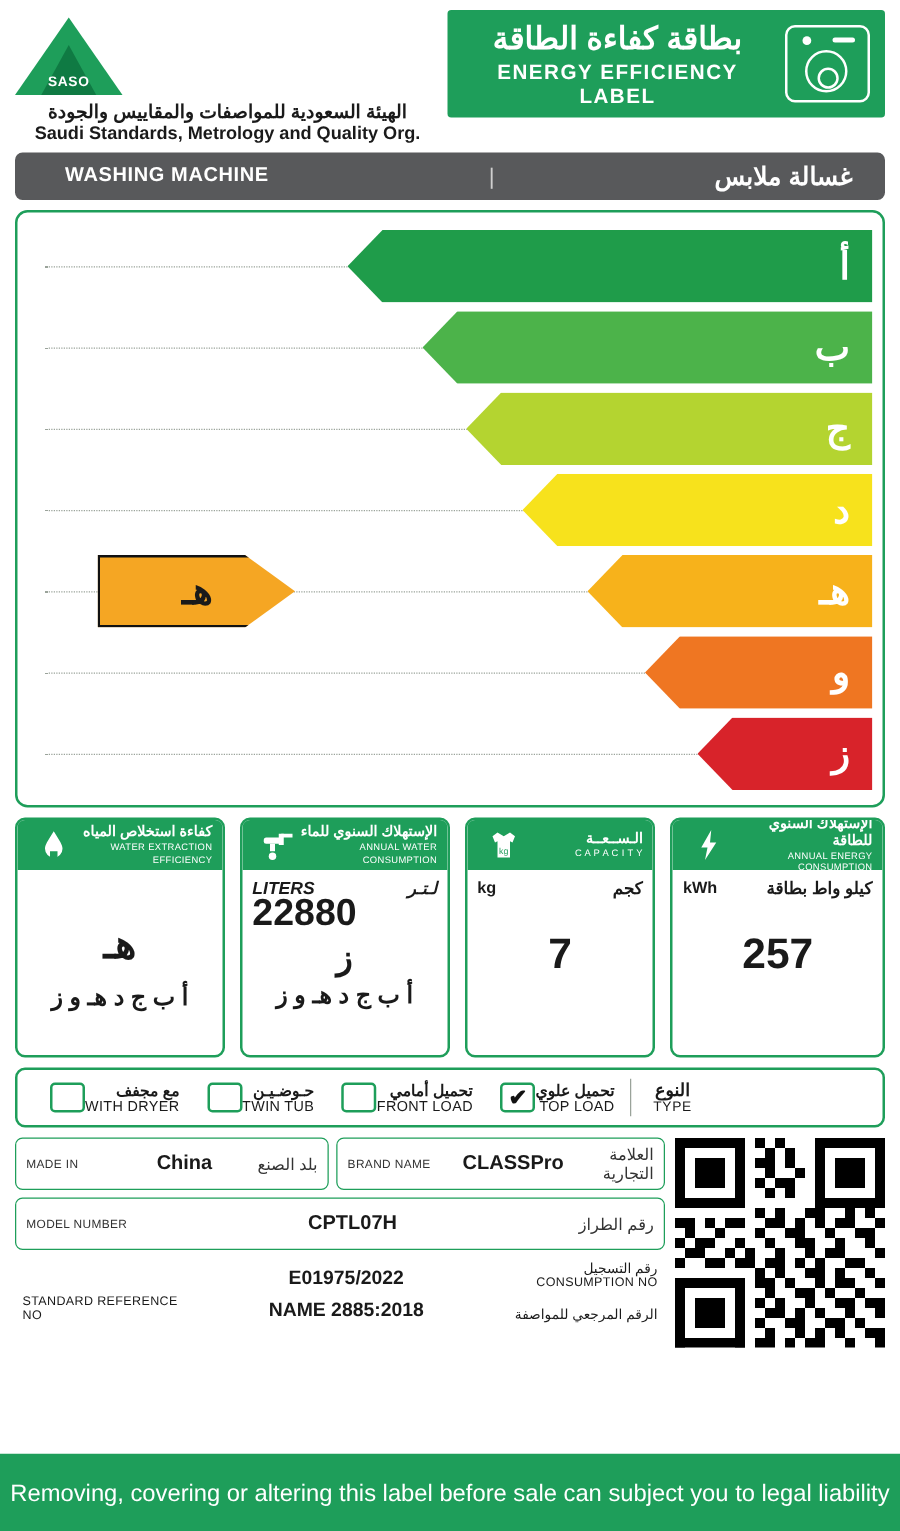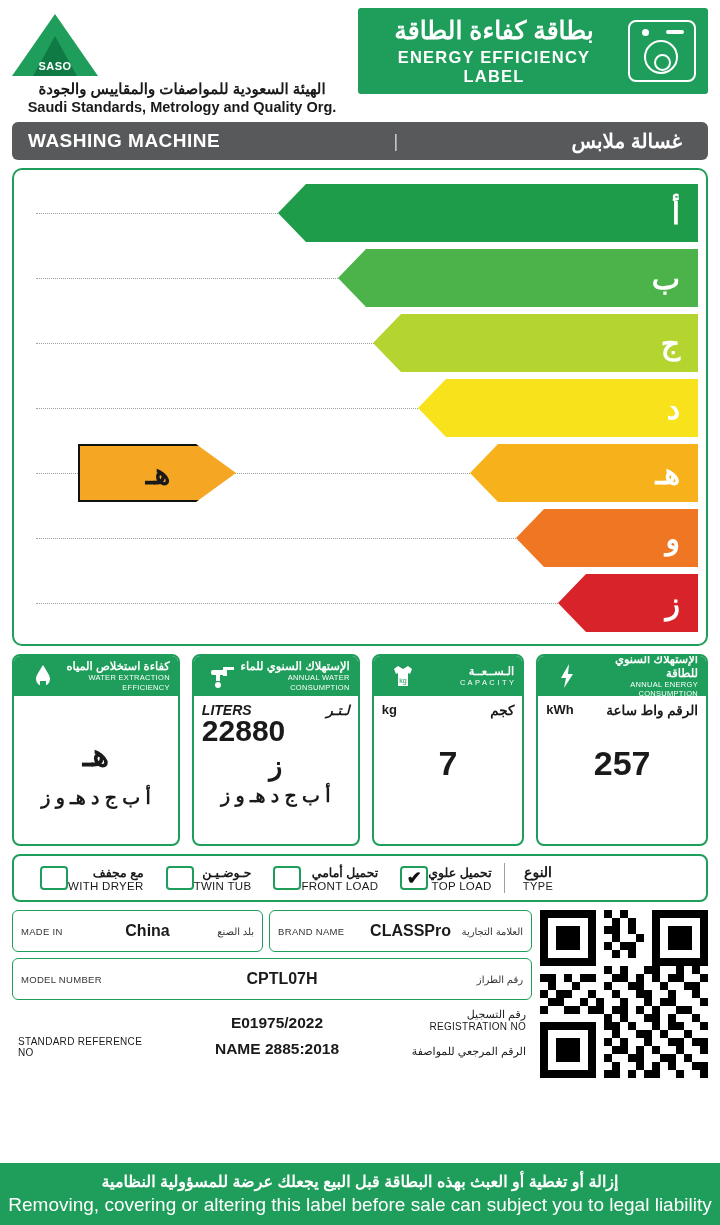--- a/index.html
+++ b/index.html
@@ -65,21 +65,21 @@
   }
   .hdr-icon .knob { position:absolute; width:7px;height:7px;background:#fff;border-radius:50%;left:12px;top:7px;}
   .hdr-icon .knob2 { position:absolute; width:18px;height:4px;background:#fff;border-radius:2px;right:10px;top:8px;}
 
   
   .device-bar {
     margin-top: 6px;
     background:#58595b; color:#fff; height: 38px; border-radius: 6px;
     display:flex; align-items:center; padding: 0 14px;
   }
-  .device-en { font-size: 19px; font-weight:bold; letter-spacing:0.5px; margin-left: 2px;}
+  .device-en { font-size: 16px; font-weight:bold; letter-spacing:0.5px; margin-left: 26px;}
   .device-sep { flex:0 0 auto; margin: 0 auto; font-size:18px; color:#cfcfcf; }
   .device-ar { font-size: 20px; font-weight:bold; direction:rtl; letter-spacing:2px; margin-right: 12px;}
 
   
   .scale-box {
     margin-top: 8px; border: 2px solid #1e9e5a; border-radius: 10px;
     height: 478px; position:relative; padding: 14px 8px;
   }
   .grades { position:relative; height:100%; }
   .grade-row { position:relative; height: 58px; margin-bottom: 7px; }
@@ -154,21 +154,21 @@
 
   
   .bottom { margin-top: 8px; display:flex; gap: 8px; }
   .bottom-left { flex: 1; }
   .field {
     border: 1.5px solid #1e9e5a; border-radius: 6px; height: 42px; margin-bottom: 6px;
     display:flex; align-items:center; padding: 0 8px; position:relative;
   }
   .f-en { font-size: 9.5px; color:#333; letter-spacing:0.3px; width: 92px;}
   .f-val { flex:1; text-align:center; font-size: 16px; font-weight:bold; }
-  .f-ar { font-size: 10px; direction:rtl; color:#333; width: 72px; text-align:right;}
+  .f-ar { font-size: 13px; direction:rtl; color:#333; width: 72px; text-align:right;}
   .two { display:flex; gap: 6px; }
   .two .field { flex:1; margin-bottom: 6px; }
   .plain-row { display:flex; align-items:flex-end; padding: 2px 6px; }
   .pr-val { flex:1; text-align:center; font-size: 15.5px; font-weight:bold; }
   .pr-label-en { font-size: 10px; letter-spacing:0.3px; text-align:left; width:130px;}
   .pr-label-ar { font-size: 11px; direction:rtl; text-align:right; width: 120px;}
   .pr-stack { display:flex; flex-direction:column; }
   .qr { width: 168px; height: 168px; flex:none; }
 
   
@@ -341,21 +341,21 @@
             </svg>
         </div>
         <div class="card-head-text">
           <div class="ch-ar">الإستهلاك السنوي للطاقة</div>
           <div class="ch-en">ANNUAL ENERGY CONSUMPTION</div>
         </div>
       </div>
       <div class="card-body">
         <div class="unit-row">
           <span>kWh</span>
-          <span class="unit-ar">الرقم واط ساعة</span>
+          <span class="unit-ar">كيلو واط بطاقة</span>
         </div>
         <div class="big-val">257</div>
       </div>
     </div>
 
   </div>
 
   <div class="type-row">
     <div class="type-label">
       <div class="t-ar">النوع</div>
@@ -411,21 +411,21 @@
       <div class="field">
         <span class="f-en">MODEL NUMBER</span>
         <span class="f-val">CPTL07H</span>
         <span class="f-ar">رقم الطراز</span>
       </div>
       <div class="plain-row">
         <span class="pr-label-en" style="visibility:hidden">x</span>
         <span class="pr-val">E01975/2022</span>
         <span class="pr-stack">
           <span class="pr-label-ar">رقم التسجيل</span>
-          <span class="pr-label-en" style="text-align:right;width:120px">REGISTRATION NO</span>
+          <span class="pr-label-en" style="text-align:right;width:120px">CONSUMPTION NO</span>
         </span>
       </div>
       <div class="plain-row">
         <span class="pr-label-en">STANDARD REFERENCE NO</span>
         <span class="pr-val">NAME 2885:2018</span>
         <span class="pr-label-ar">الرقم المرجعي للمواصفة</span>
       </div>
     </div>
     <div class="qr">
       <svg width="168" height="168" viewBox="0 0 21 21" shape-rendering="crispEdges">
@@ -535,17 +535,16 @@
             <rect x="11" y="20" width="1" height="1"></rect>
             <rect x="13" y="20" width="2" height="1"></rect>
             <rect x="17" y="20" width="1" height="1"></rect>
             <rect x="20" y="20" width="1" height="1"></rect>
         </g>
       </svg>
     </div>
   </div>
 
   <div class="footer">
-    <div class="f-ar2">إزالة أو تغطية أو العبث بهذه البطاقة قبل البيع يجعلك عرضة للمسؤولية النظامية</div>
     <div class="f-en2">Removing, covering or altering this label before sale can subject you to legal liability</div>
   </div>
 
 </div>
 
 </body></html>

